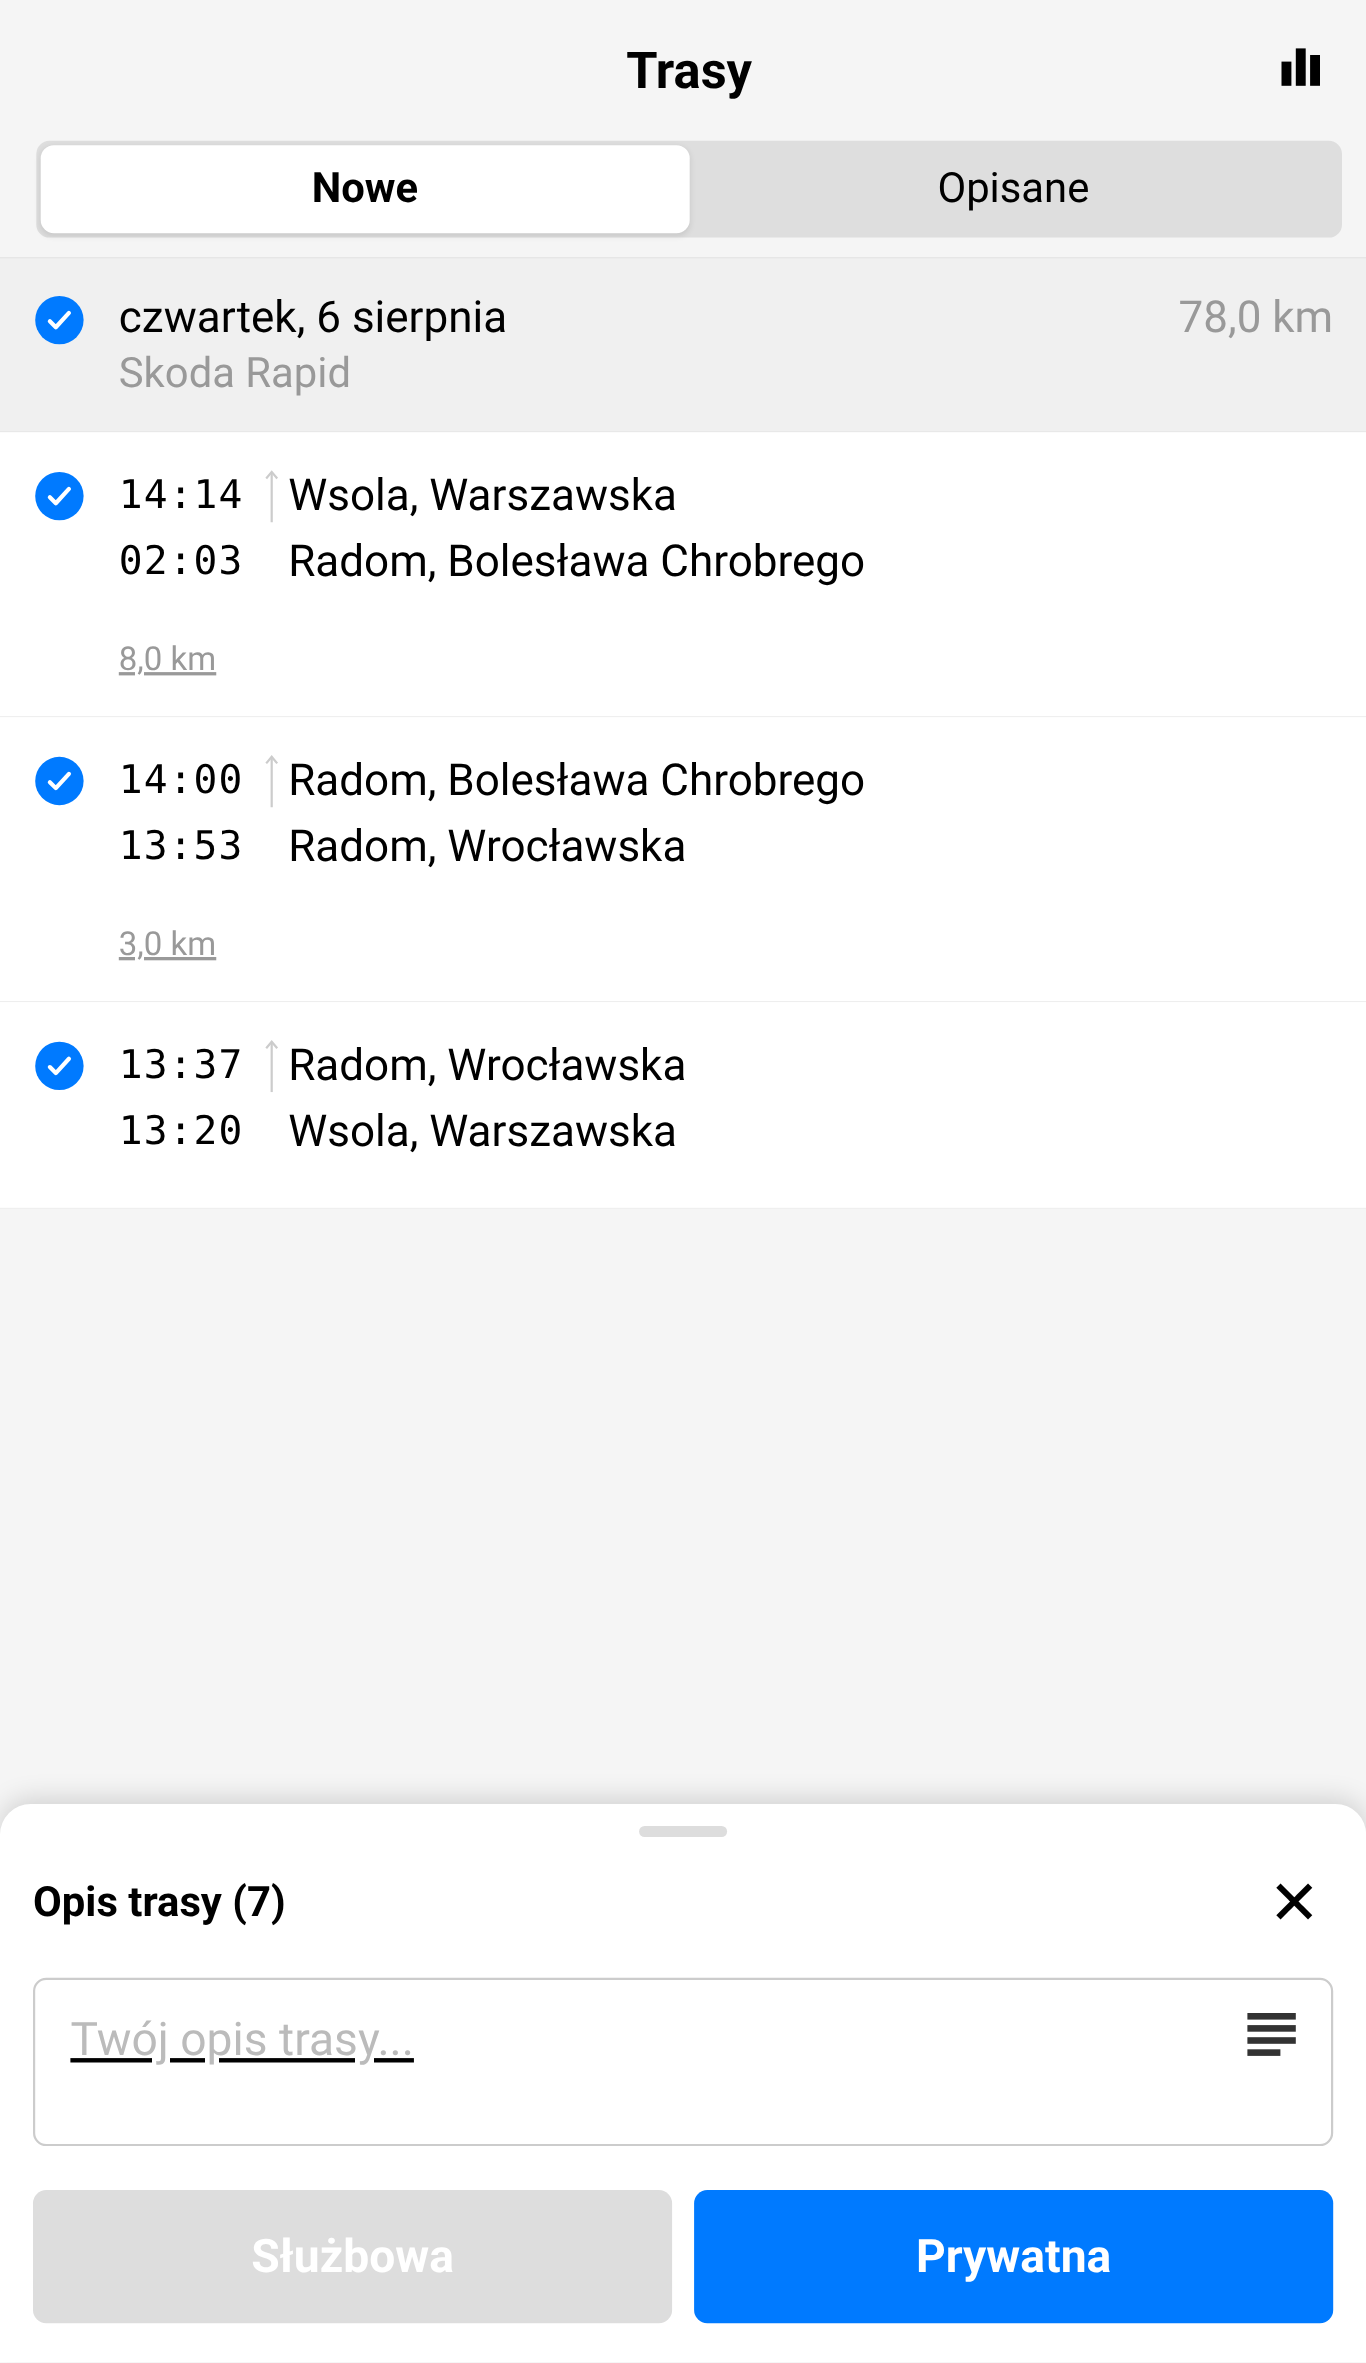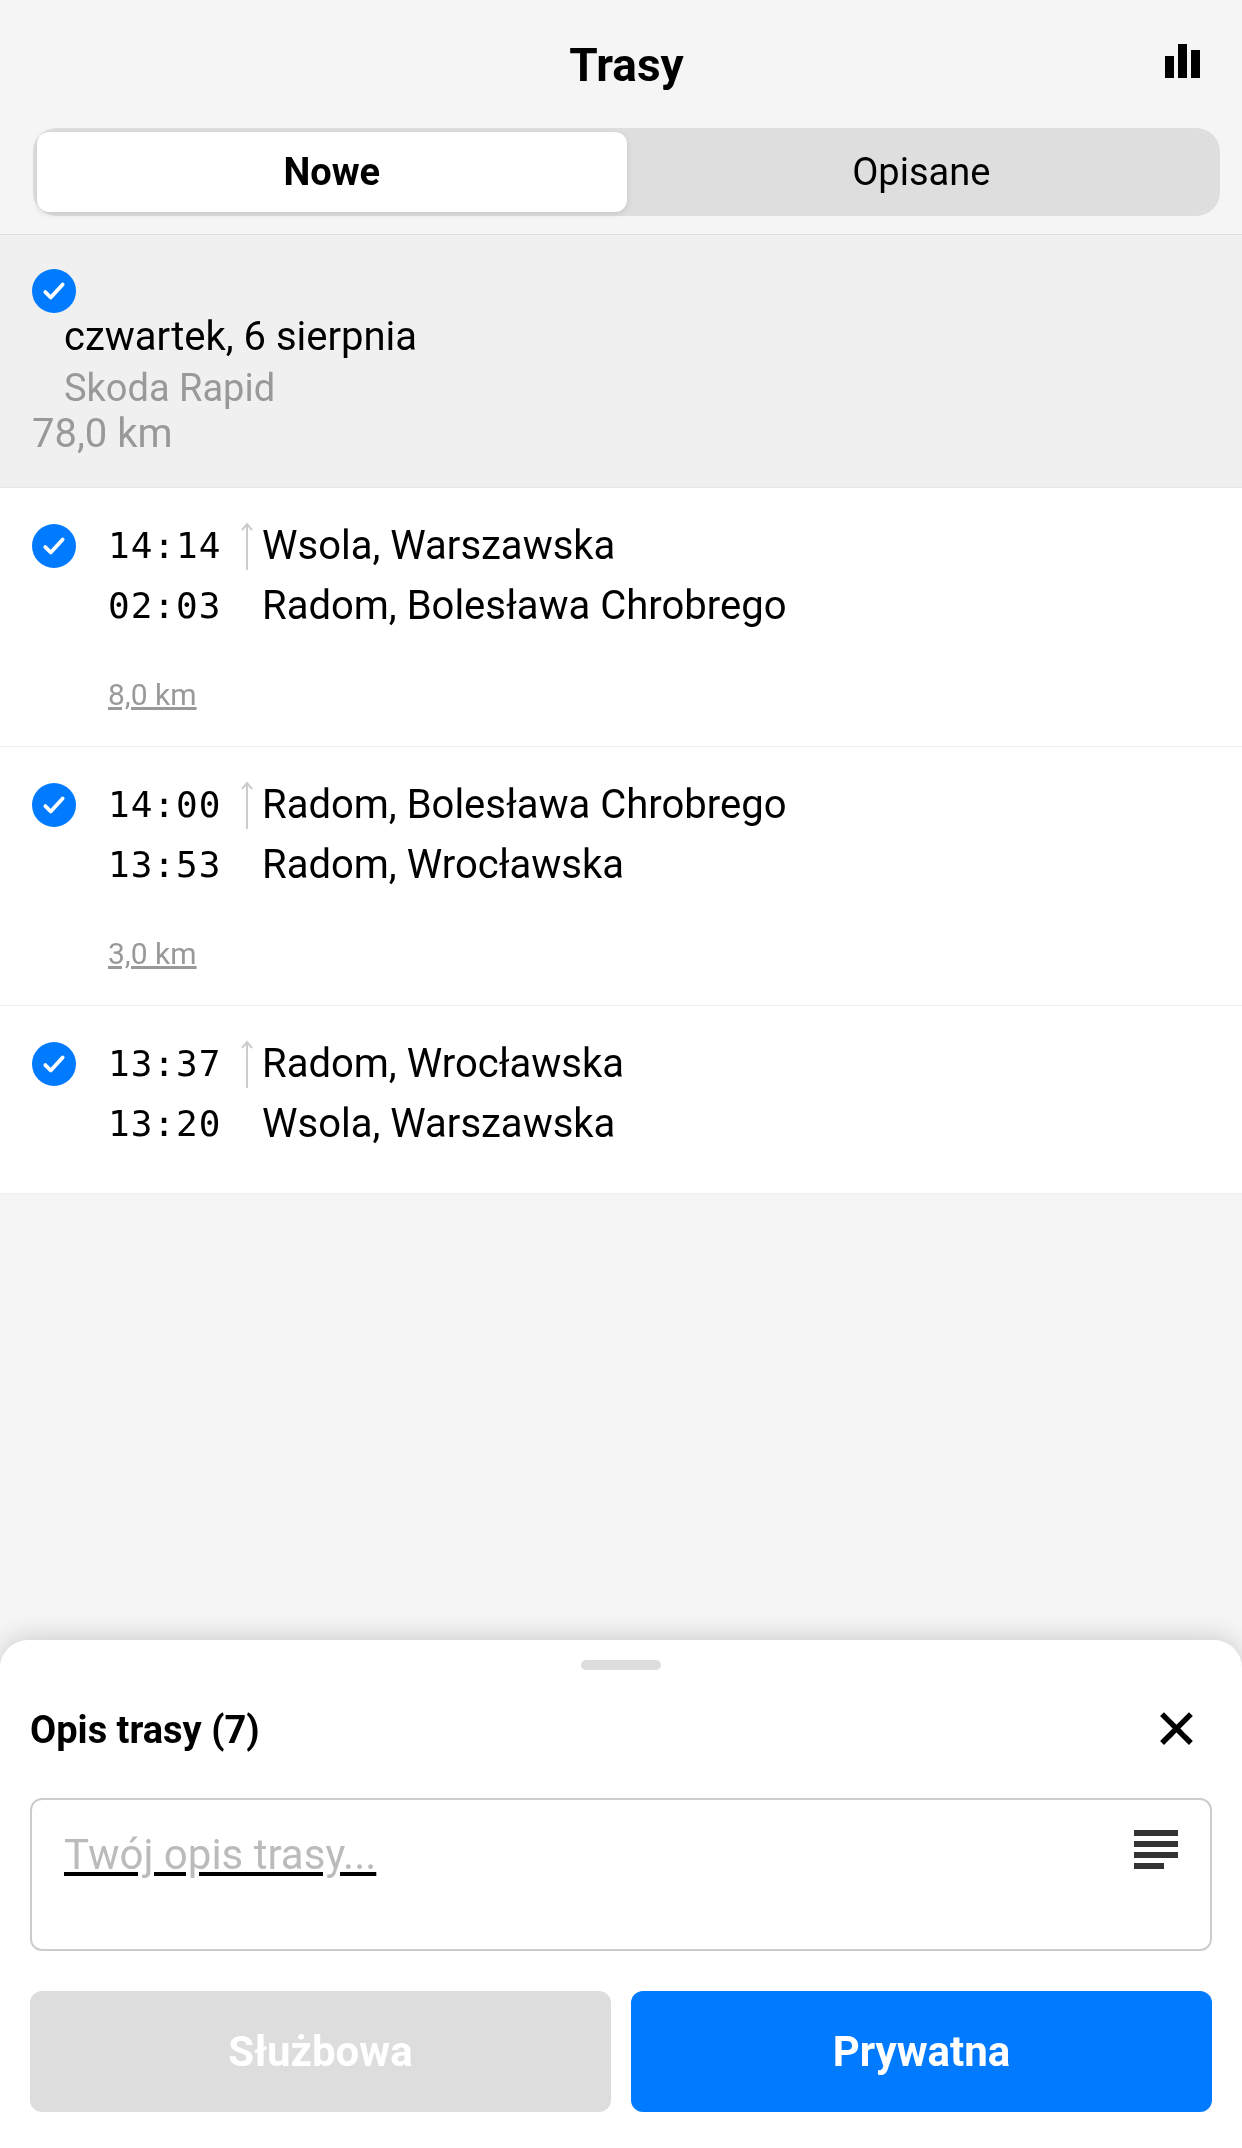--- a/index.html
+++ b/index.html
@@ -40,21 +40,21 @@
       width: 9px;
       background: #000;
     }
     .chart-icon span:nth-child(1) { height: 22px; }
     .chart-icon span:nth-child(2) { height: 34px; }
     .chart-icon span:nth-child(3) { height: 28px; }
     .segmented {
       display: flex;
       margin: 28px 22px 18px 22px;
       background: #dedede;
-      border-radius: 24px;
+      border-radius: 12px;
       padding: 4px;
     }
     .seg-btn {
       flex: 1;
       text-align: center;
       font-size: 38px;
       font-weight: 400;
       padding: 18px 0;
       border-radius: 12px;
       color: #000;
@@ -67,21 +67,20 @@
     }
     .list {
       border-top: 1px solid #ddd;
     }
     .group-header {
       background: #f0f0f0;
       padding: 30px 30px 30px 32px;
       display: flex;
       align-items: flex-start;
       border-bottom: 1px solid #e6e6e6;
-      flex-direction: column;
     }
     .check {
       width: 44px;
       height: 44px;
       border-radius: 50%;
       background: #007aff;
       display: flex;
       align-items: center;
       justify-content: center;
       flex-shrink: 0;

